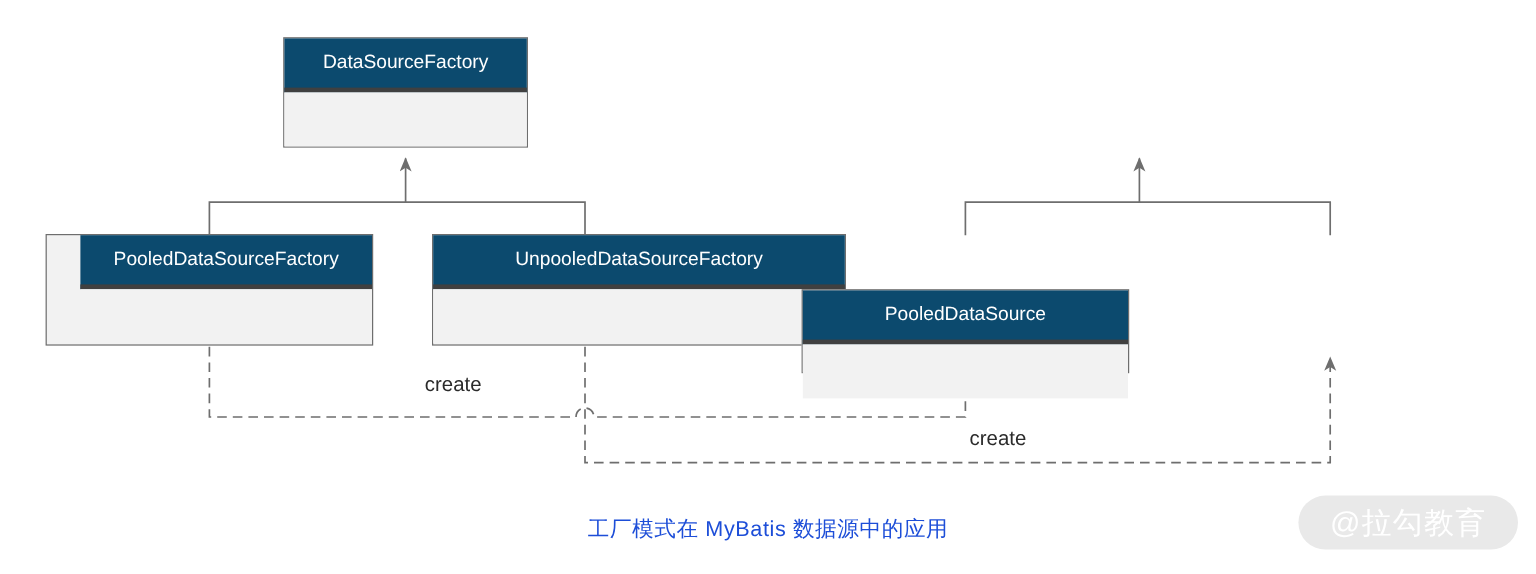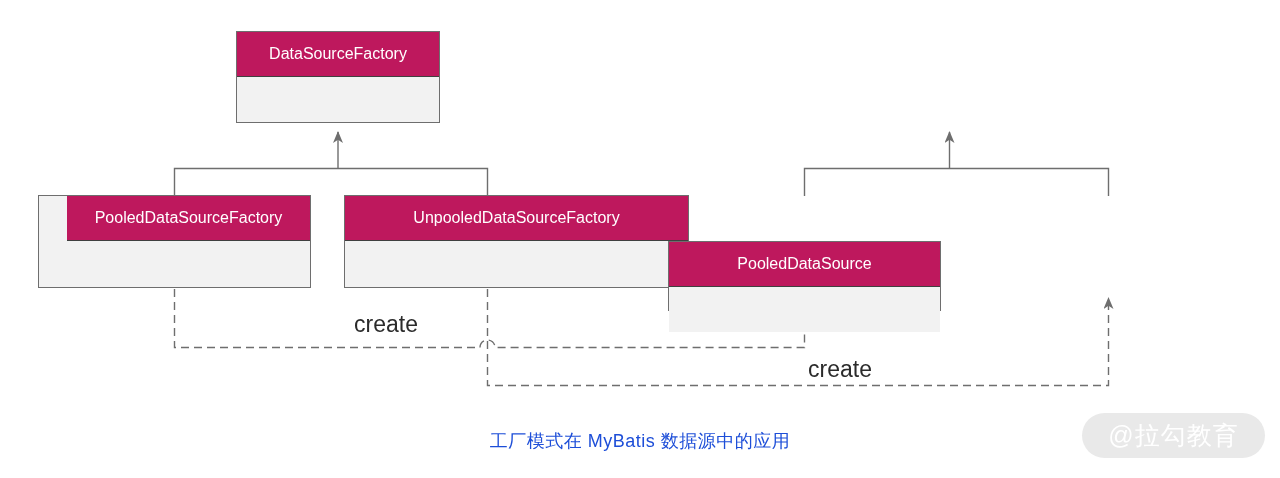--- a/index.html
+++ b/index.html
@@ -31,41 +31,41 @@
     stroke-dasharray: 8 5;
   }
 
   .uml-class {
     position: absolute;
     border: 1px solid #6e6e6e;
     background: #f2f2f2;
   }
   .uml-class .hdr {
     height: 45px;
-    background: #be185d;
-    border-bottom: 1px solid #404040;
+    background: #0c4a6e;
+    border-bottom: 4px solid #404040;
     color: #ffffff;
     font-size: 16px;
     display: flex;
     align-items: center;
     justify-content: center;
     white-space: nowrap;
   }
   .uml-class .body-row { height: 45px; background: #f2f2f2; }
 
   #box-dsf  { left: 236px; top: 31px;  width: 204px; height: 92px; }
   #box-ds   { left: 863px; top: 31px;  width: 173px; height: 92px; }
   #box-pdsf { left: 38px;  top: 195px; width: 273px; height: 93px; padding-left: 28px; }
-  #box-udsf { left: 344px; top: 195px; width: 345px; height: 93px; }
+  #box-udsf { left: 360px; top: 195px; width: 345px; height: 93px; }
   #box-pds  { left: 668px; top: 195px; width: 273px; height: 70px; margin-top: 46px; }
   #box-uds  { left: 973px; top: 195px; width: 270px; height: 93px; }
 
   .create-label {
     position: absolute;
-    font-size: 23px;
+    font-size: 17px;
     color: #2b2b2b;
     background: #ffffff;
     padding: 0 2px;
     white-space: nowrap;
   }
   #create-label-1 { left: 352px; top: 311px; }
   #create-label-2 { left: 806px; top: 356px; }
 
   .caption {
     position: absolute;

